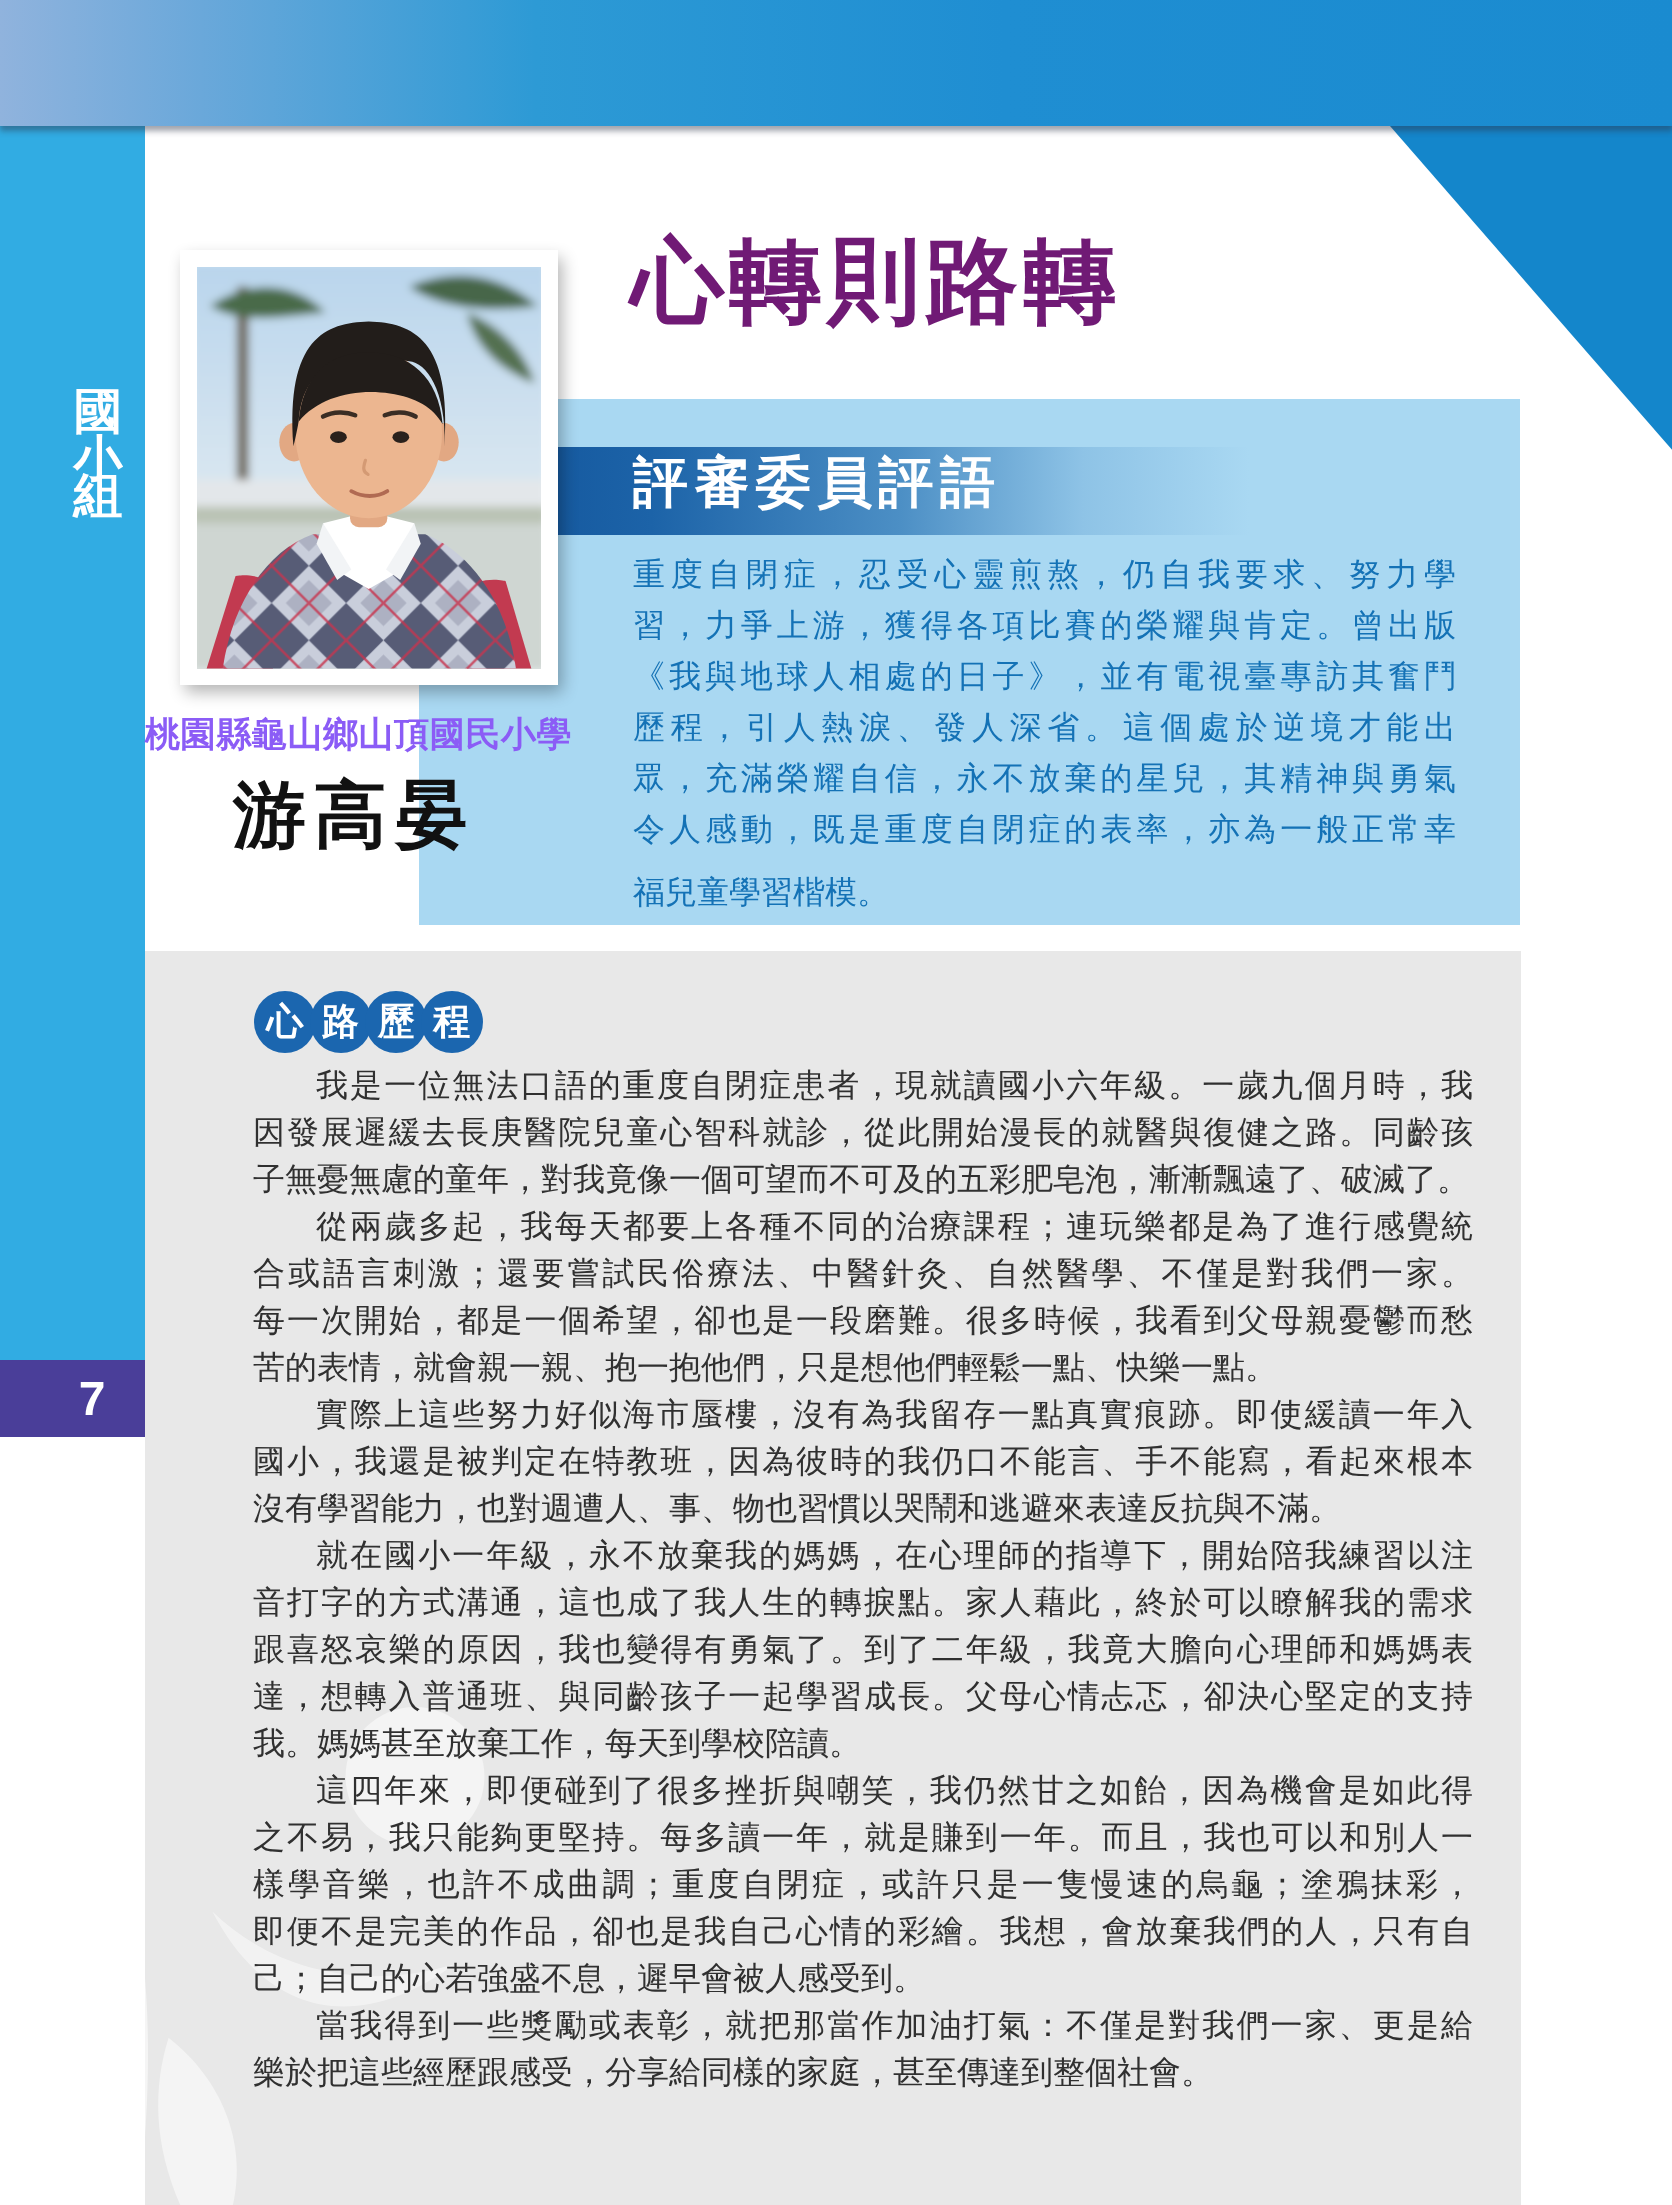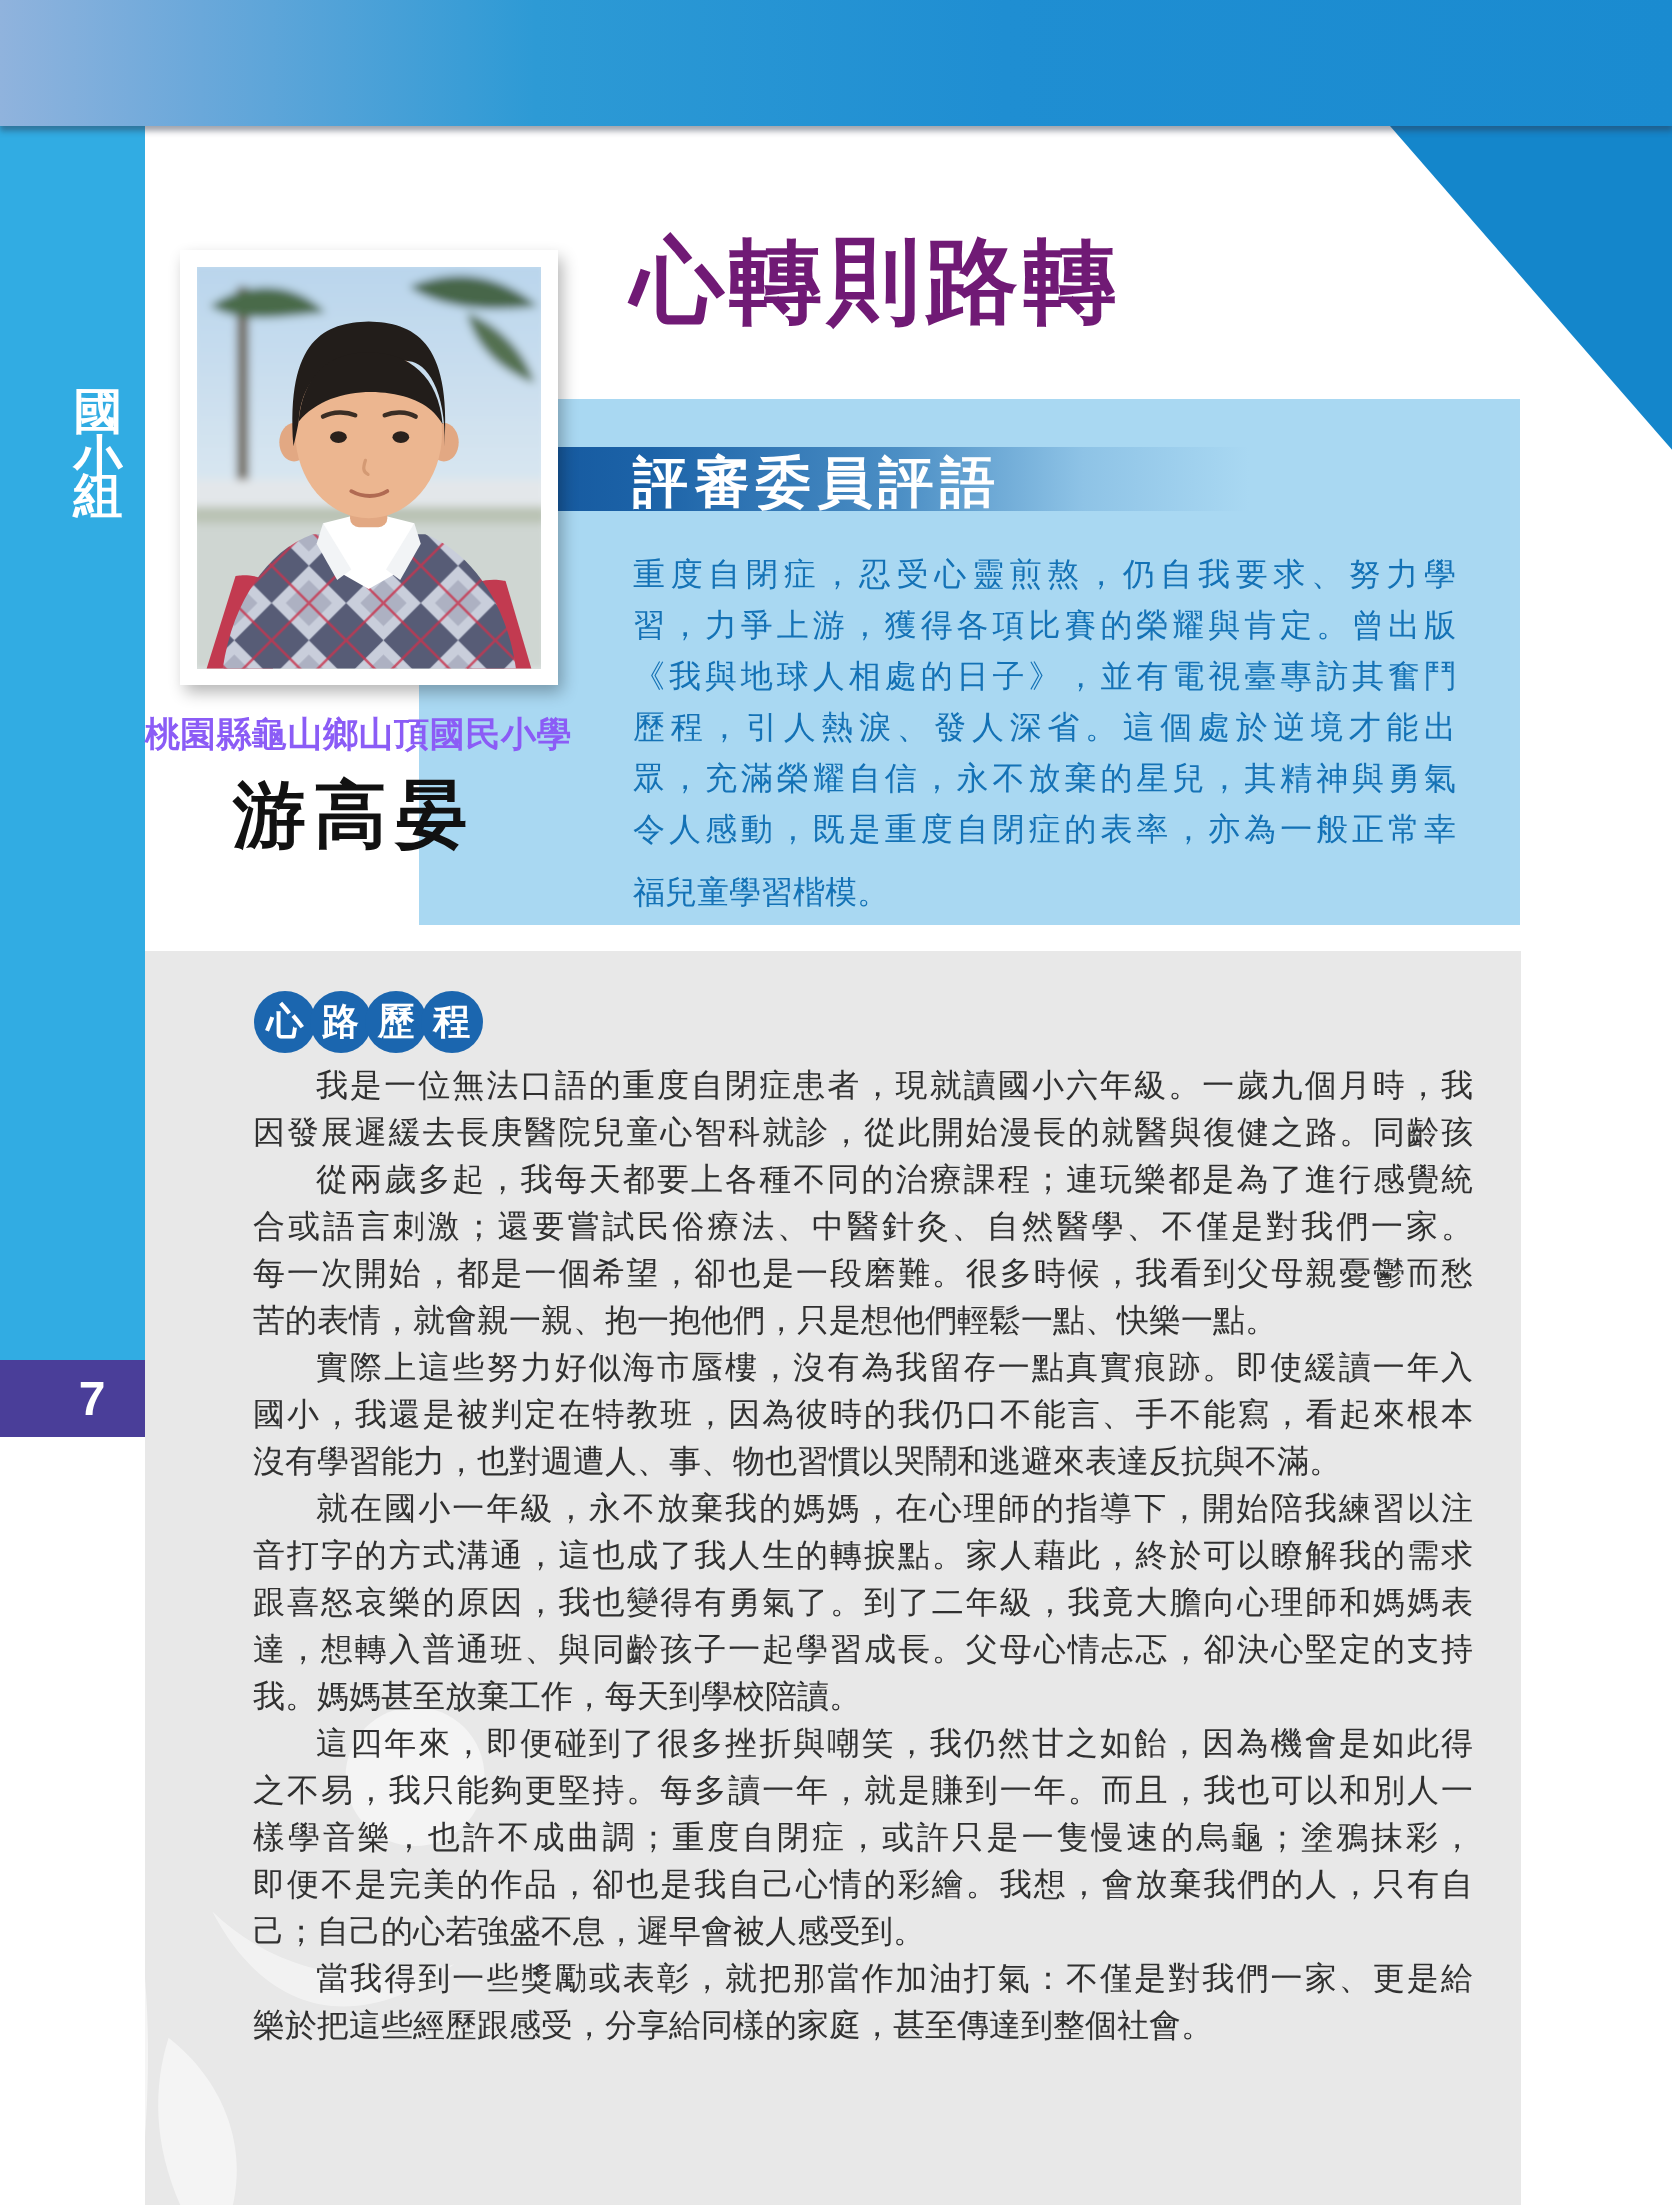--- a/index.html
+++ b/index.html
@@ -22,21 +22,21 @@
   .page-num-block{position:absolute;left:0;top:1360px;width:145px;height:77px;background:#4a3e99;z-index:2;
     display:flex;align-items:center;justify-content:center;}
   .page-num{color:#ffffff;font-size:48px;font-weight:700;padding-left:39px;}
 
   
   .gray-panel{position:absolute;left:145px;top:951px;width:1376px;height:1255px;background:#e8e8e8;z-index:1;}
   .watermark{position:absolute;left:0;top:1577px;z-index:1;pointer-events:none;}
 
   
   .judge-box{position:absolute;left:419px;top:399px;width:1101px;height:526px;background:#a9d8f2;z-index:2;}
-  .ribbon{position:absolute;left:419px;top:447px;width:830px;height:64px;z-index:3;
+  .ribbon{position:absolute;left:419px;top:447px;width:830px;height:88px;z-index:3;
     background:linear-gradient(90deg,#0f4f96 0%,#1c63a8 28%,#4c8fc5 58%,#8ec3e6 80%,rgba(169,216,242,0) 100%);}
   .ribbon-label{position:absolute;left:214px;top:0;height:76px;line-height:72px;color:#ffffff;
     font-family:"Liberation Serif","DejaVu Serif",serif;font-weight:700;font-size:55px;letter-spacing:6.4px;}
   .judge-text{position:absolute;left:633px;top:549px;width:823px;z-index:3;
     font-family:"Liberation Sans","DejaVu Sans",sans-serif;color:#1472b6;}
   .jl{height:51px;line-height:51px;font-size:32px;text-align:justify;text-align-last:justify;}
   .jl.last{text-align-last:left;margin-top:12px;}
 
   
   .main-title{position:absolute;left:631px;top:219px;z-index:3;color:#701a75;
@@ -186,20 +186,21 @@
         <span>程</span>
       </div>
     </div>
 
   <div class="story">
 
       <div class="bl ind">我是一位無法口語的重度自閉症患者，現就讀國小六年級。一歲九個月時，我</div>
 
       <div class="bl">因發展遲緩去長庚醫院兒童心智科就診，從此開始漫長的就醫與復健之路。同齡孩</div>
 
+      <div class="bl last">子無憂無慮的童年，對我竟像一個可望而不可及的五彩肥皂泡，漸漸飄遠了、破滅了。</div>
 
       <div class="bl ind">從兩歲多起，我每天都要上各種不同的治療課程；連玩樂都是為了進行感覺統</div>
 
       <div class="bl">合或語言刺激；還要嘗試民俗療法、中醫針灸、自然醫學、不僅是對我們一家。</div>
 
       <div class="bl">每一次開始，都是一個希望，卻也是一段磨難。很多時候，我看到父母親憂鬱而愁</div>
 
       <div class="bl last">苦的表情，就會親一親、抱一抱他們，只是想他們輕鬆一點、快樂一點。</div>
 
       <div class="bl ind">實際上這些努力好似海市蜃樓，沒有為我留存一點真實痕跡。即使緩讀一年入</div>

